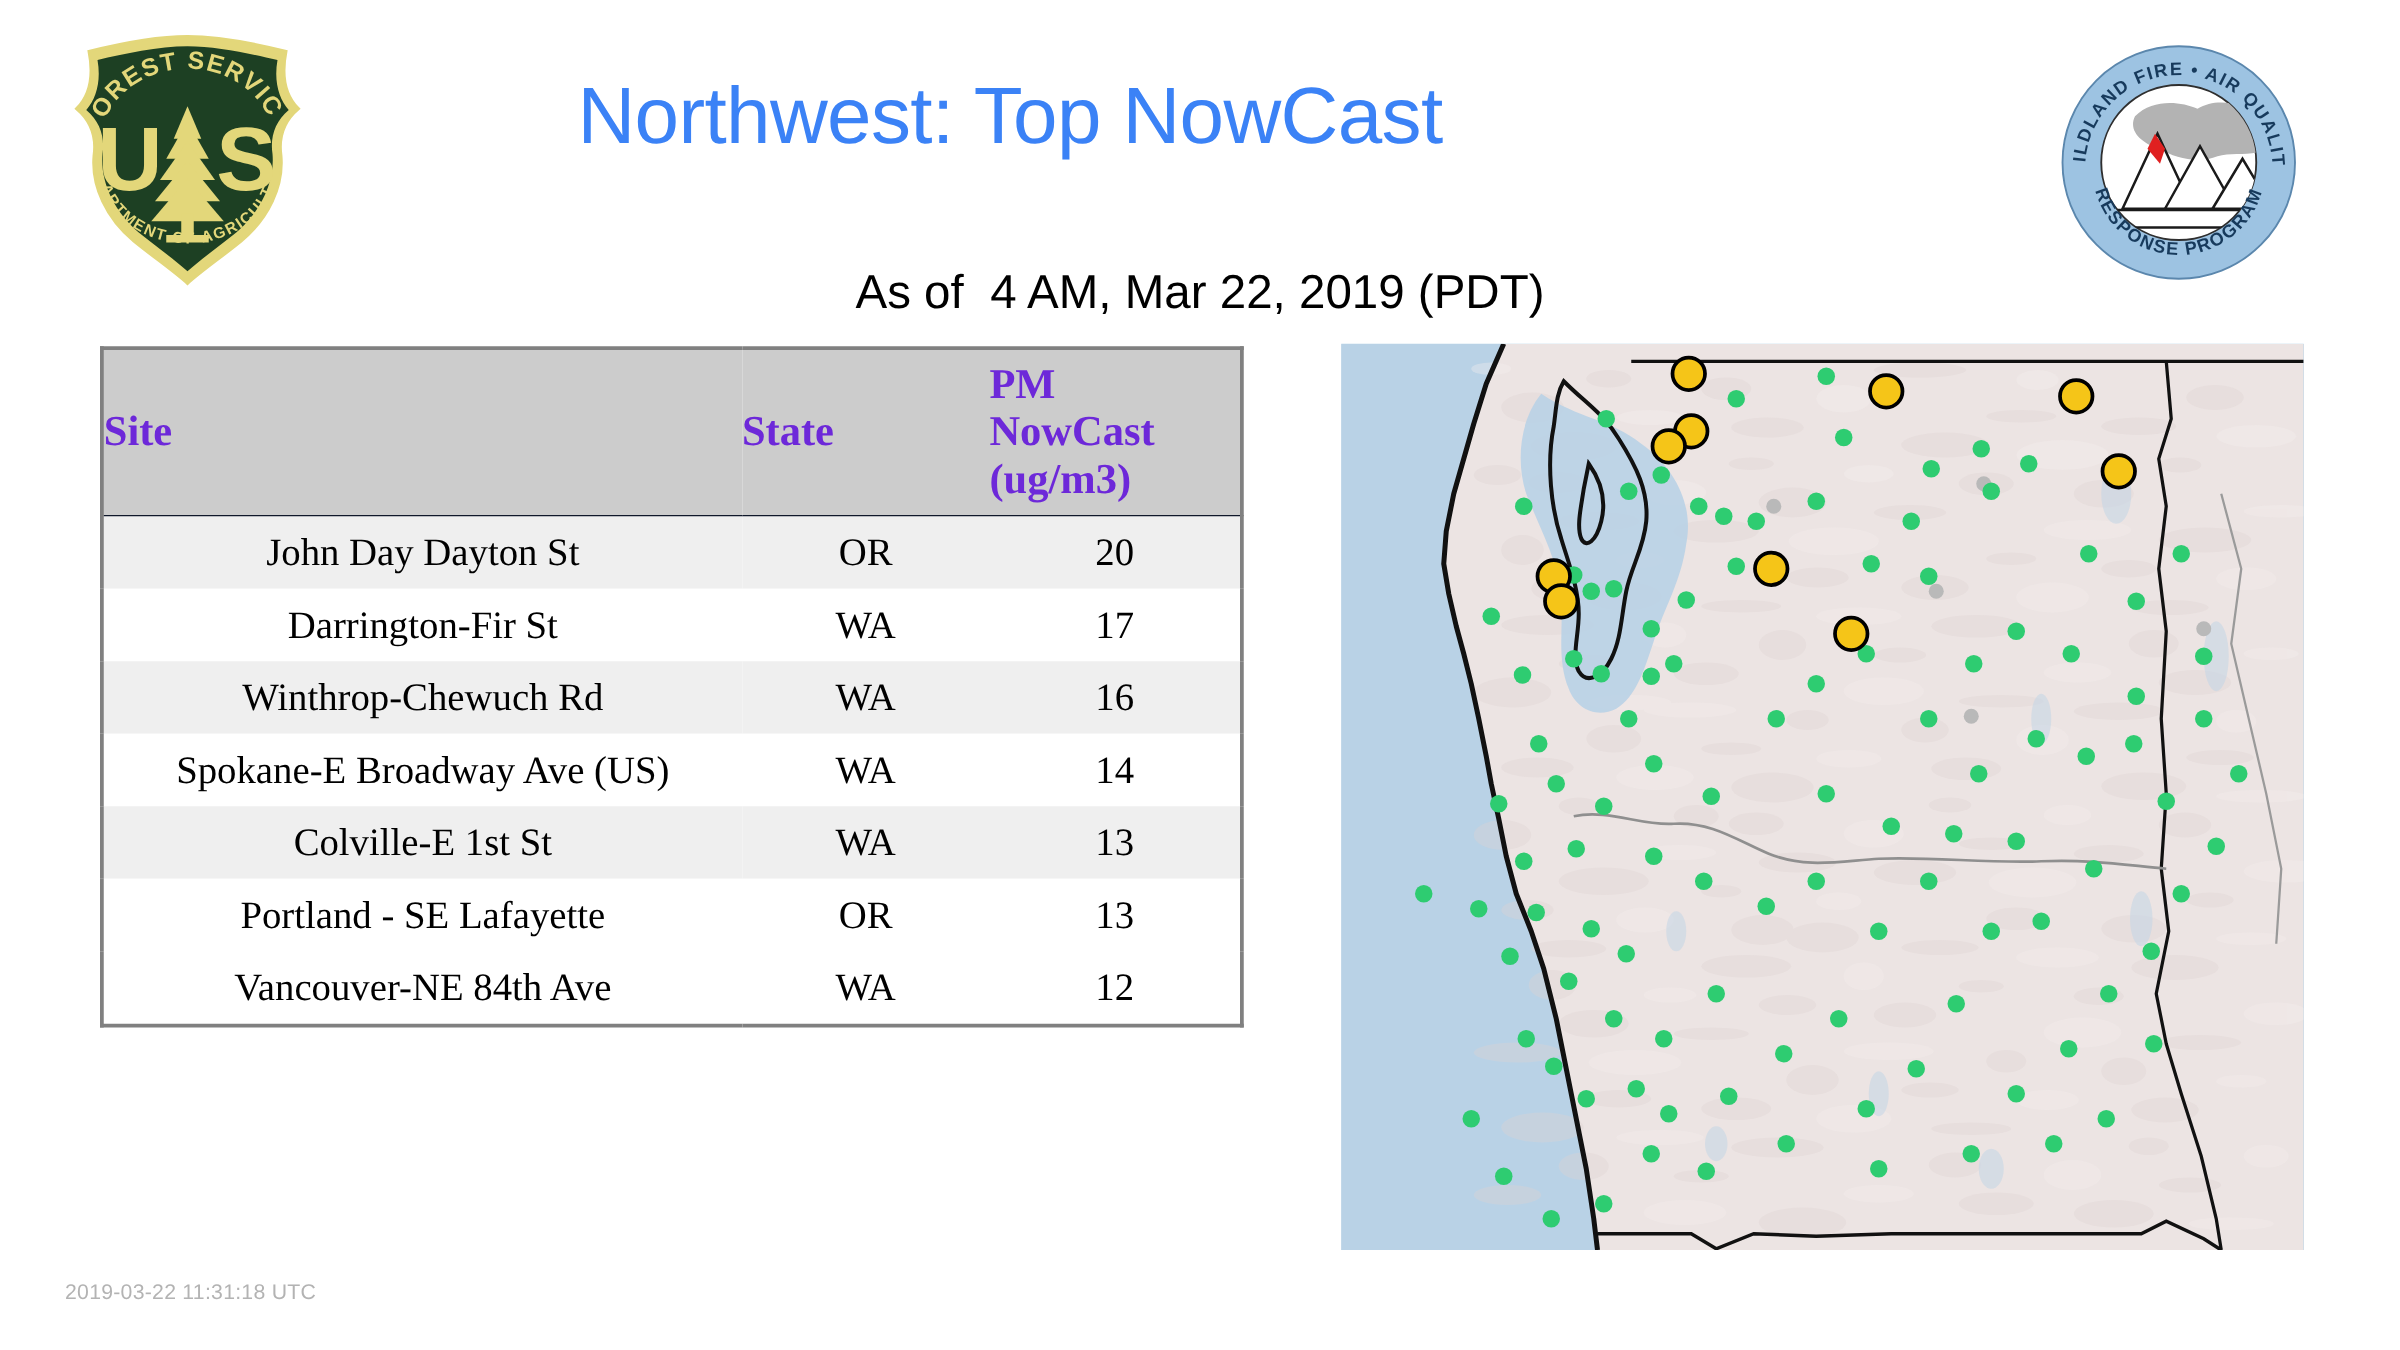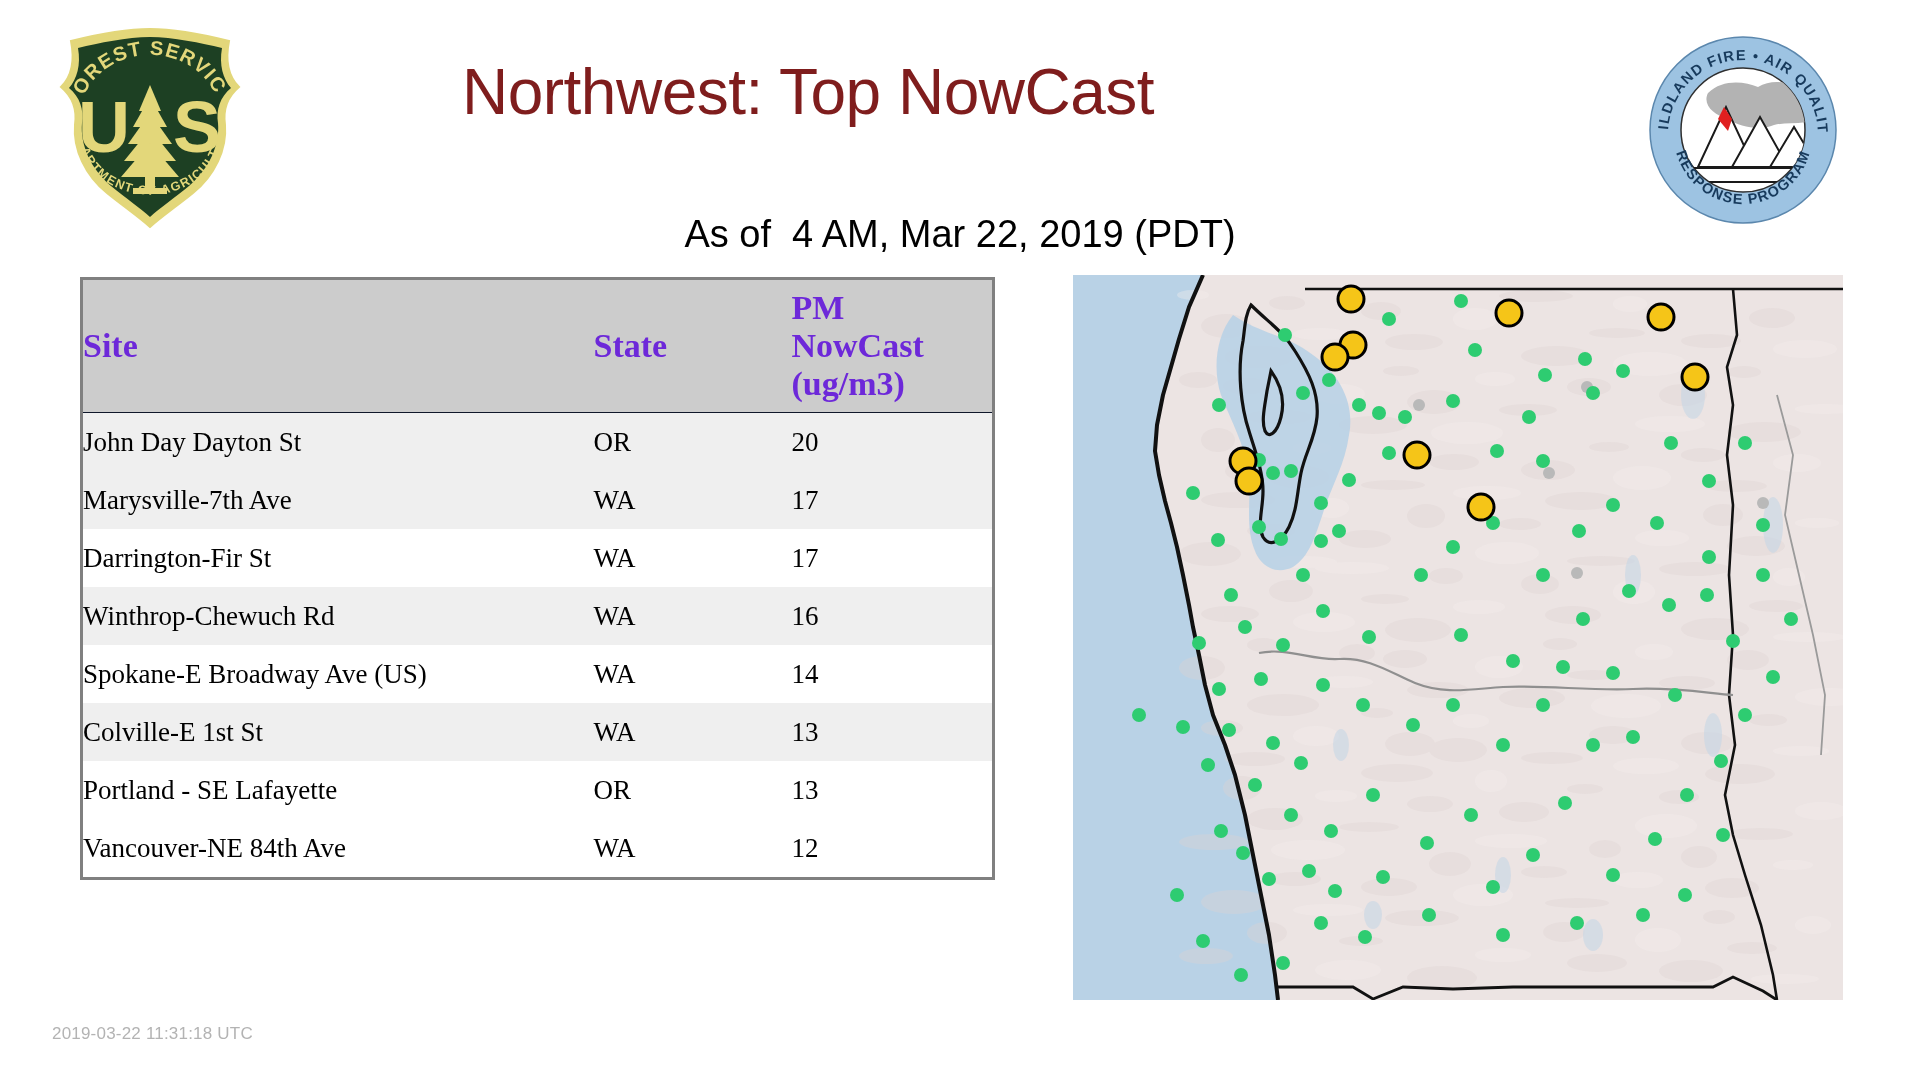--- a/index.html
+++ b/index.html
@@ -9,21 +9,21 @@
     background:#ffffff;
     font-family:"Liberation Sans", sans-serif;
     overflow:hidden;
     position:relative;
   }
   
   #fs-logo{position:absolute;left:55px;top:25px;width:190px;height:205px;}
   #wf-logo{position:absolute;left:1648px;top:35px;width:190px;height:190px;}
   #title{
     position:absolute;left:0;top:55px;width:1616px;text-align:center;
-    font-size:64px;font-weight:400;color:#7f1d1d;letter-spacing:-0.5px;
+    font-size:64px;font-weight:400;color:#3b82f6;letter-spacing:-0.5px;
     font-family:"Liberation Sans", sans-serif;
   }
   #subtitle{
     position:absolute;left:0;top:185px;width:1920px;text-align:center;
     font-size:38px;font-weight:400;color:#000;
     font-family:"Liberation Sans", sans-serif;
     white-space:pre;
     margin-top:28px;
   }
   
@@ -36,21 +36,21 @@
   }
   table.nowcast th{
     background:#cccccc;color:#6d28d9;
     font-weight:bold;font-size:34px;
     border-bottom:1px solid #0f172a;
     padding:8px 0;line-height:1.12;
     text-align:left;vertical-align:middle;
     height:116px;
   }
   table.nowcast td{
-    font-size:27px;color:#000;text-align:left;vertical-align:middle;
+    font-size:31px;color:#000;text-align:center;vertical-align:middle;
     height:58px;padding:0;border:none;
   }
   table.nowcast tr.odd td{background:#efefef;}
   table.nowcast tr.even td{background:#ffffff;}
   col.c-site{width:512px;}
   col.c-state{width:198px;}
   col.c-pm{width:202px;}
   #stamp{
     position:absolute;left:52px;top:1024px;
     font-size:17px;color:#b3b3b3;
@@ -165,25 +165,20 @@
           <span>NowCast</span><br>
           <span>(ug/m3)</span>
         </th>
       </tr>
     </thead>
     <tbody id="tbody">
         <tr class="odd">
           <td>John Day Dayton St</td>
           <td>OR</td>
           <td>20</td>
-        </tr>
-        <tr class="odd">
-          <td>Marysville-7th Ave</td>
-          <td>WA</td>
-          <td>17</td>
         </tr>
         <tr class="even">
           <td>Darrington-Fir St</td>
           <td>WA</td>
           <td>17</td>
         </tr>
         <tr class="odd">
           <td>Winthrop-Chewuch Rd</td>
           <td>WA</td>
           <td>16</td>

